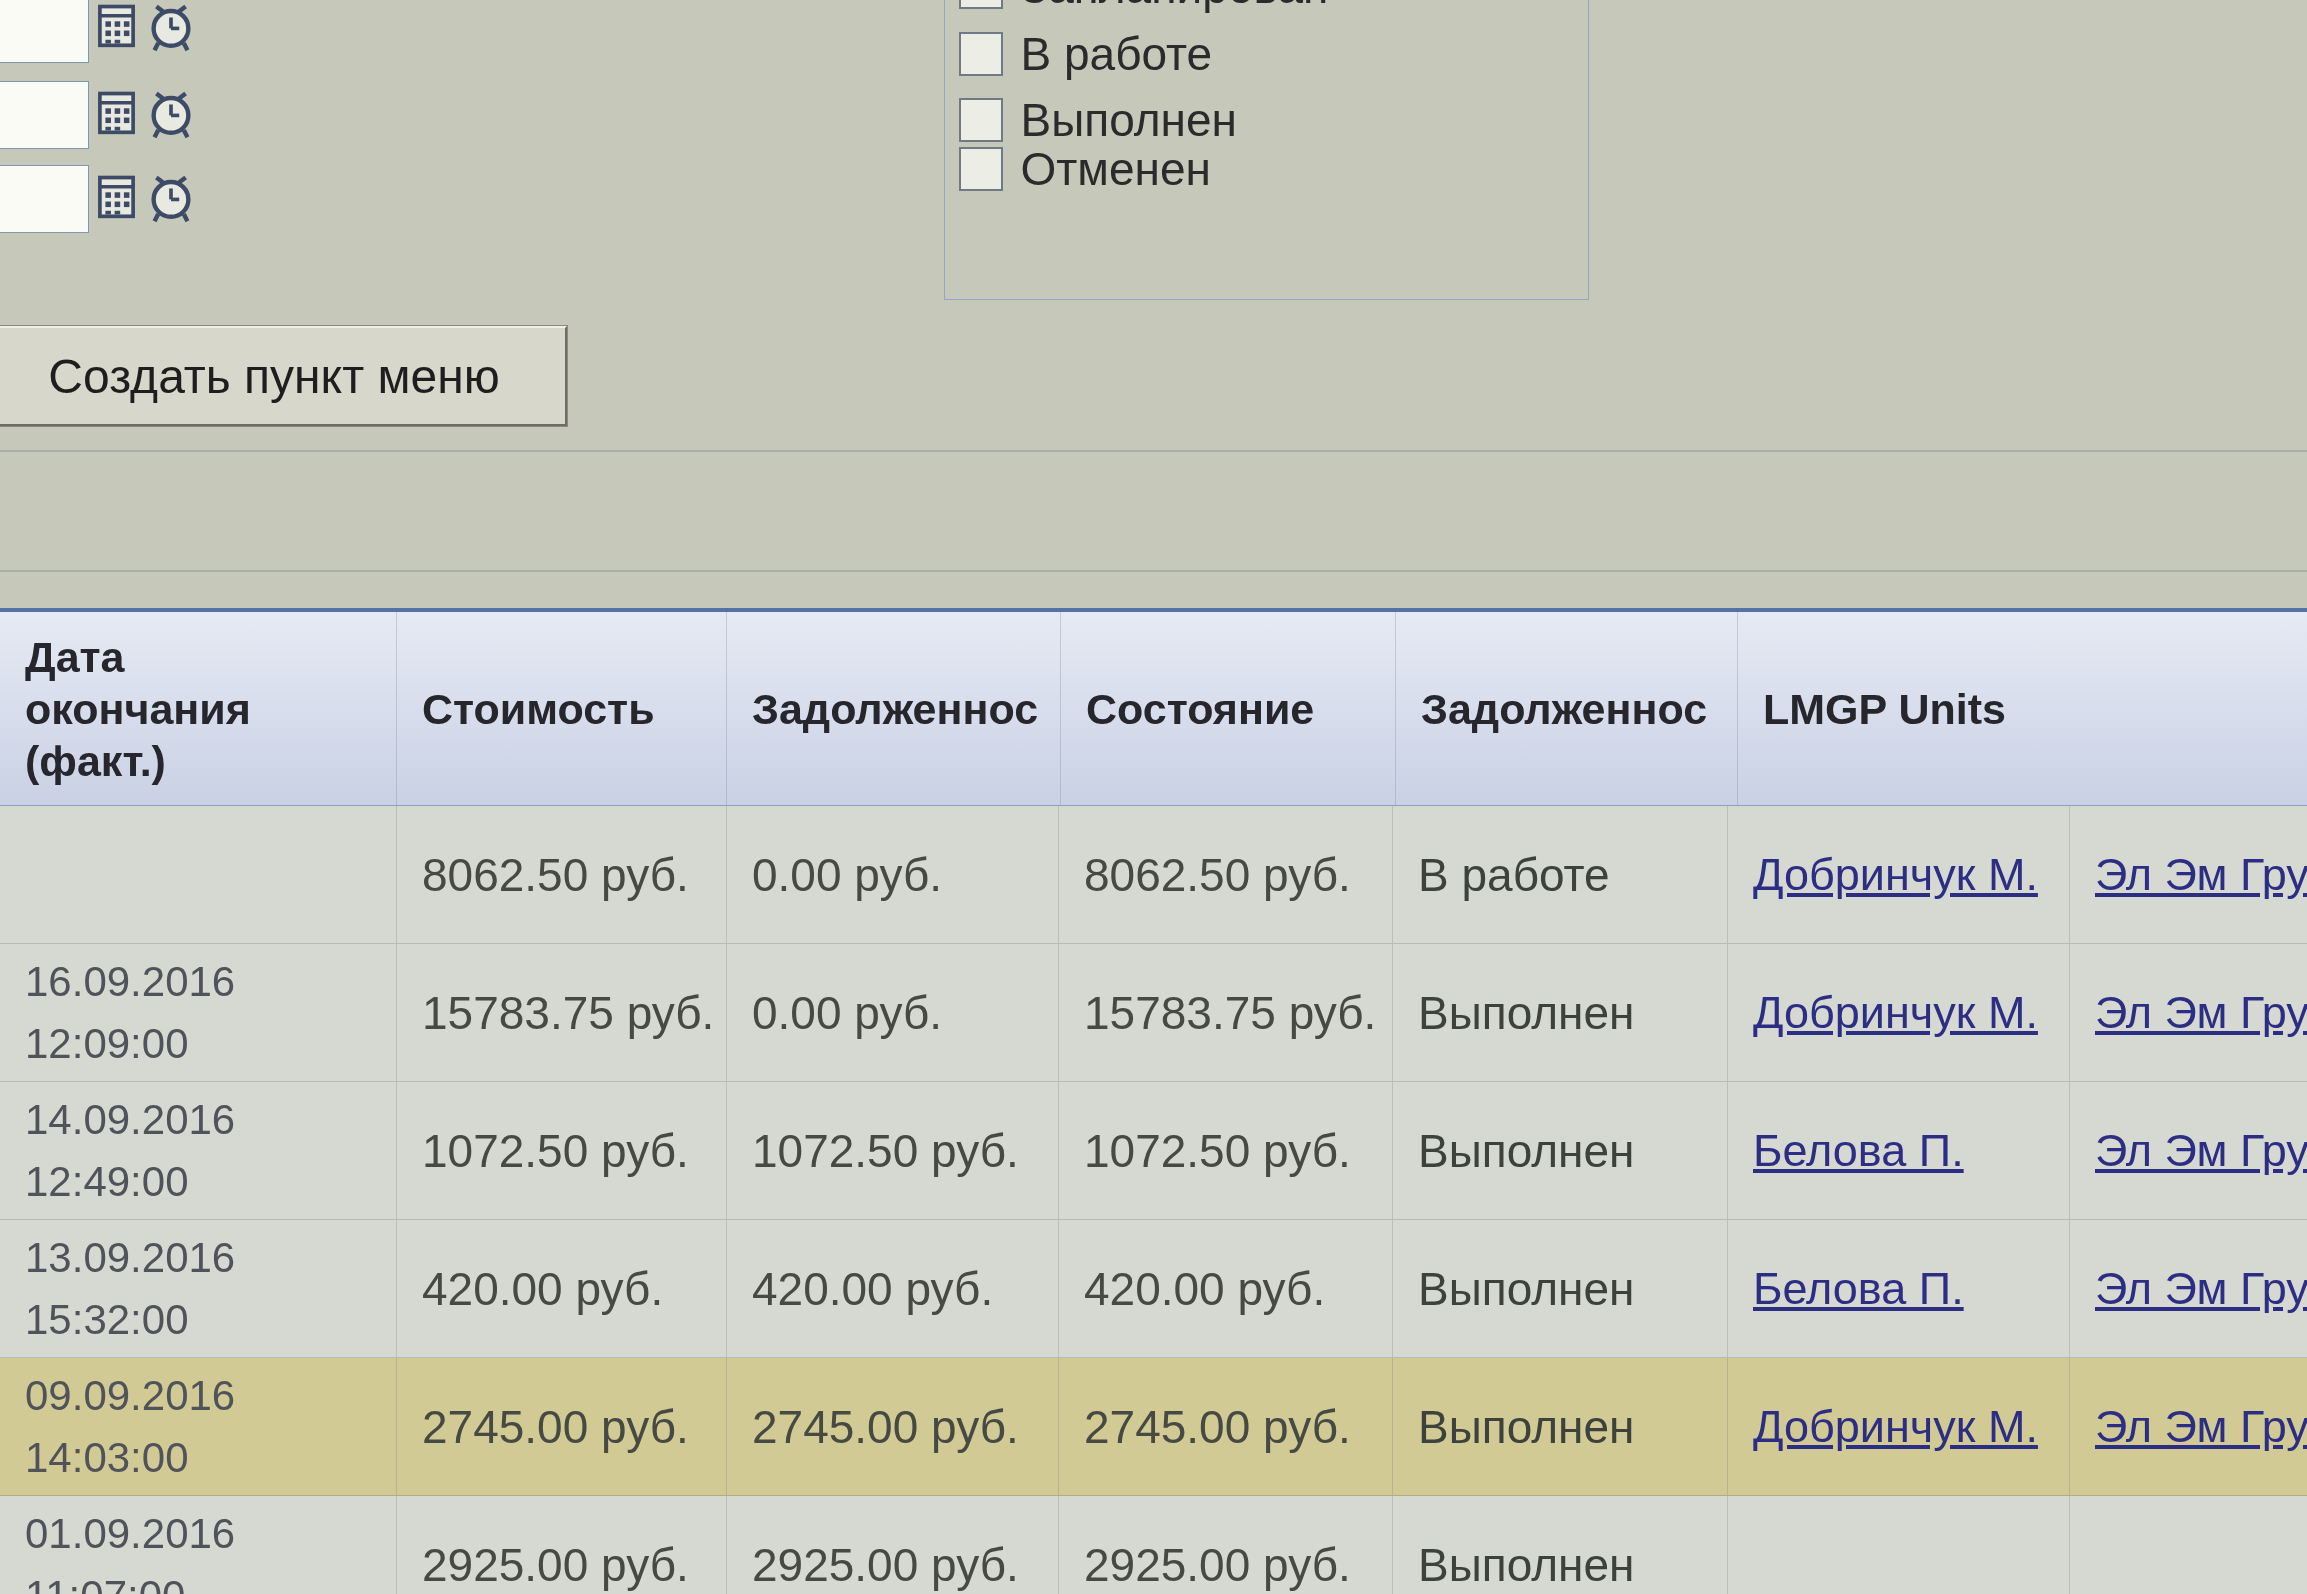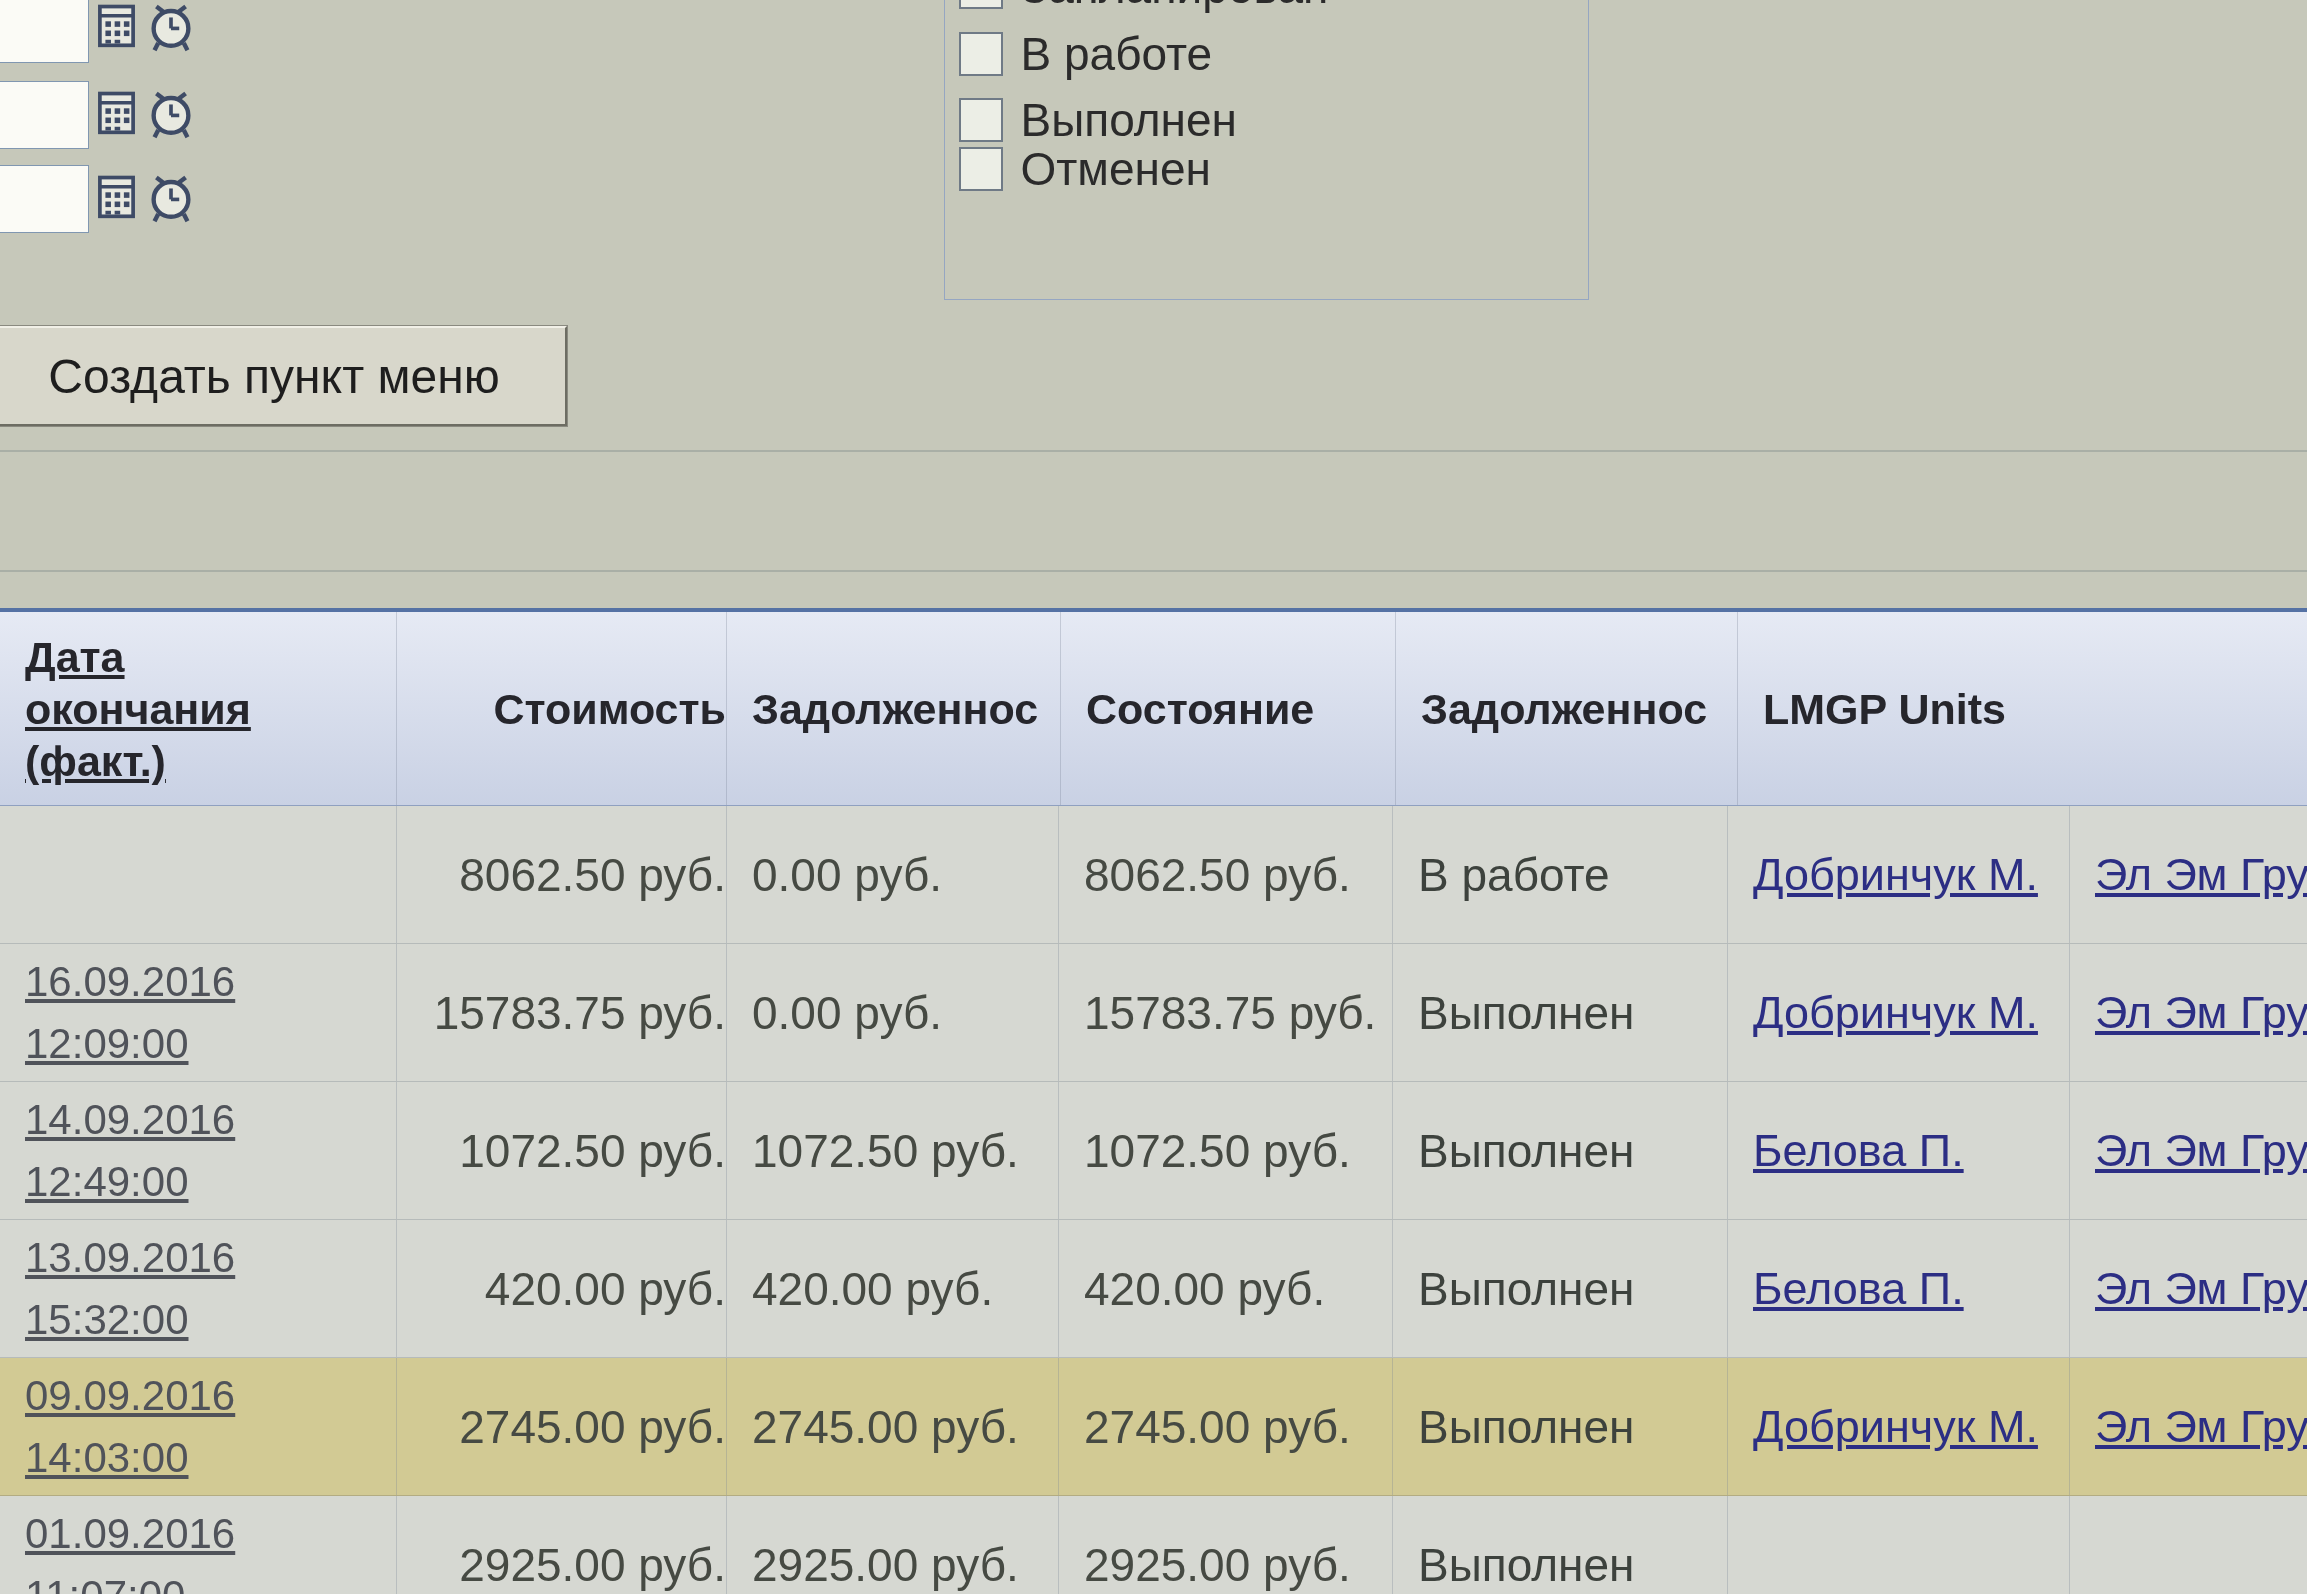--- a/index.html
+++ b/index.html
@@ -35,22 +35,22 @@
   .hline{position:absolute;left:0;width:2392px;height:1.8px;background:#a9afa6;}
   #hline-1{top:450px;}
   #hline-2{top:570px;}
   #table-top-line{position:absolute;left:0;top:608px;width:2392px;height:4.2px;background:#5572a4;}
 
   
   #grid{position:absolute;left:0;top:612px;width:2392px;}
   .trow{display:flex;width:2392px;box-sizing:border-box;}
   .cell{box-sizing:border-box;padding-left:25px;display:flex;align-items:center;
     overflow:hidden;border-right:0.9px solid rgba(118,128,148,.30);}
-  .c1{width:397px;text-decoration:underline;}
-  .c2{width:330px;justify-content:flex-end;}
+  .c1{width:397px;}
+  .c2{width:330px;}
   .c3{width:332px;}
   .c4{width:334px;}
   .c5{width:335px;}
   .c6{width:342px;}
   .c7{width:322px;border-right:none;}
 
   #grid-head{height:194px;background:linear-gradient(180deg,#e6eaf4 0%,#c9d1e4 100%);
     border-bottom:1.8px solid #8fa0c0;}
   #grid-head .cell{font-weight:bold;font-size:43px;color:#26262c;white-space:pre-line;line-height:52px;}
   #grid-head .cell span{white-space:pre-line;}

